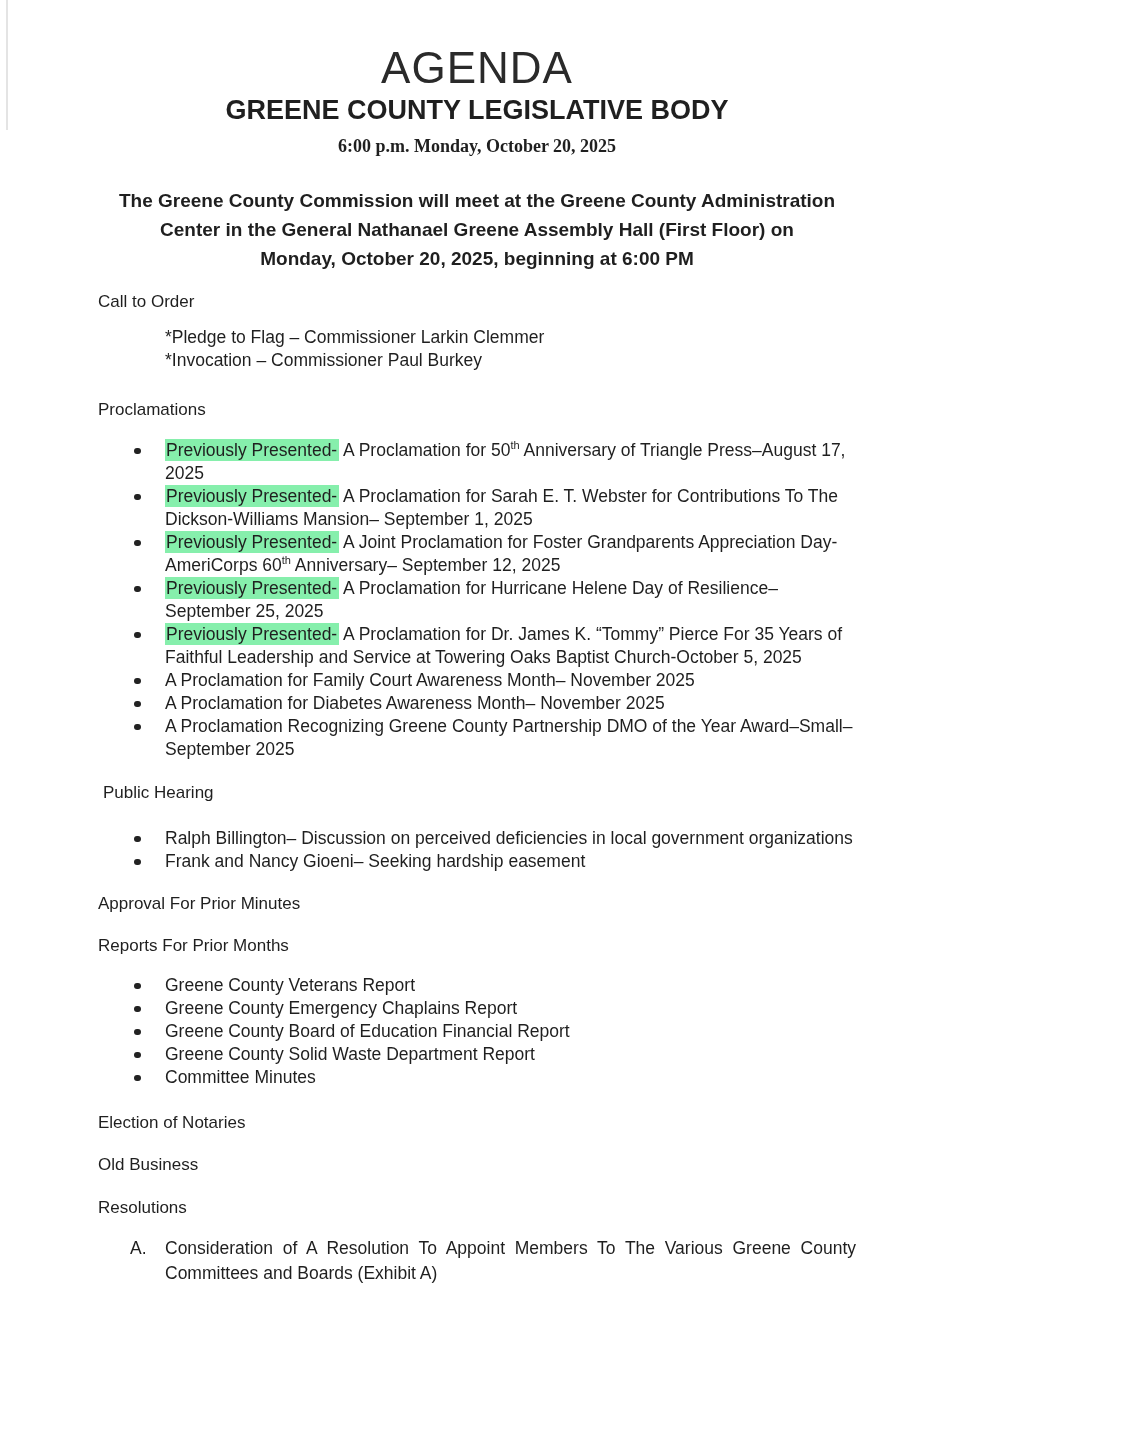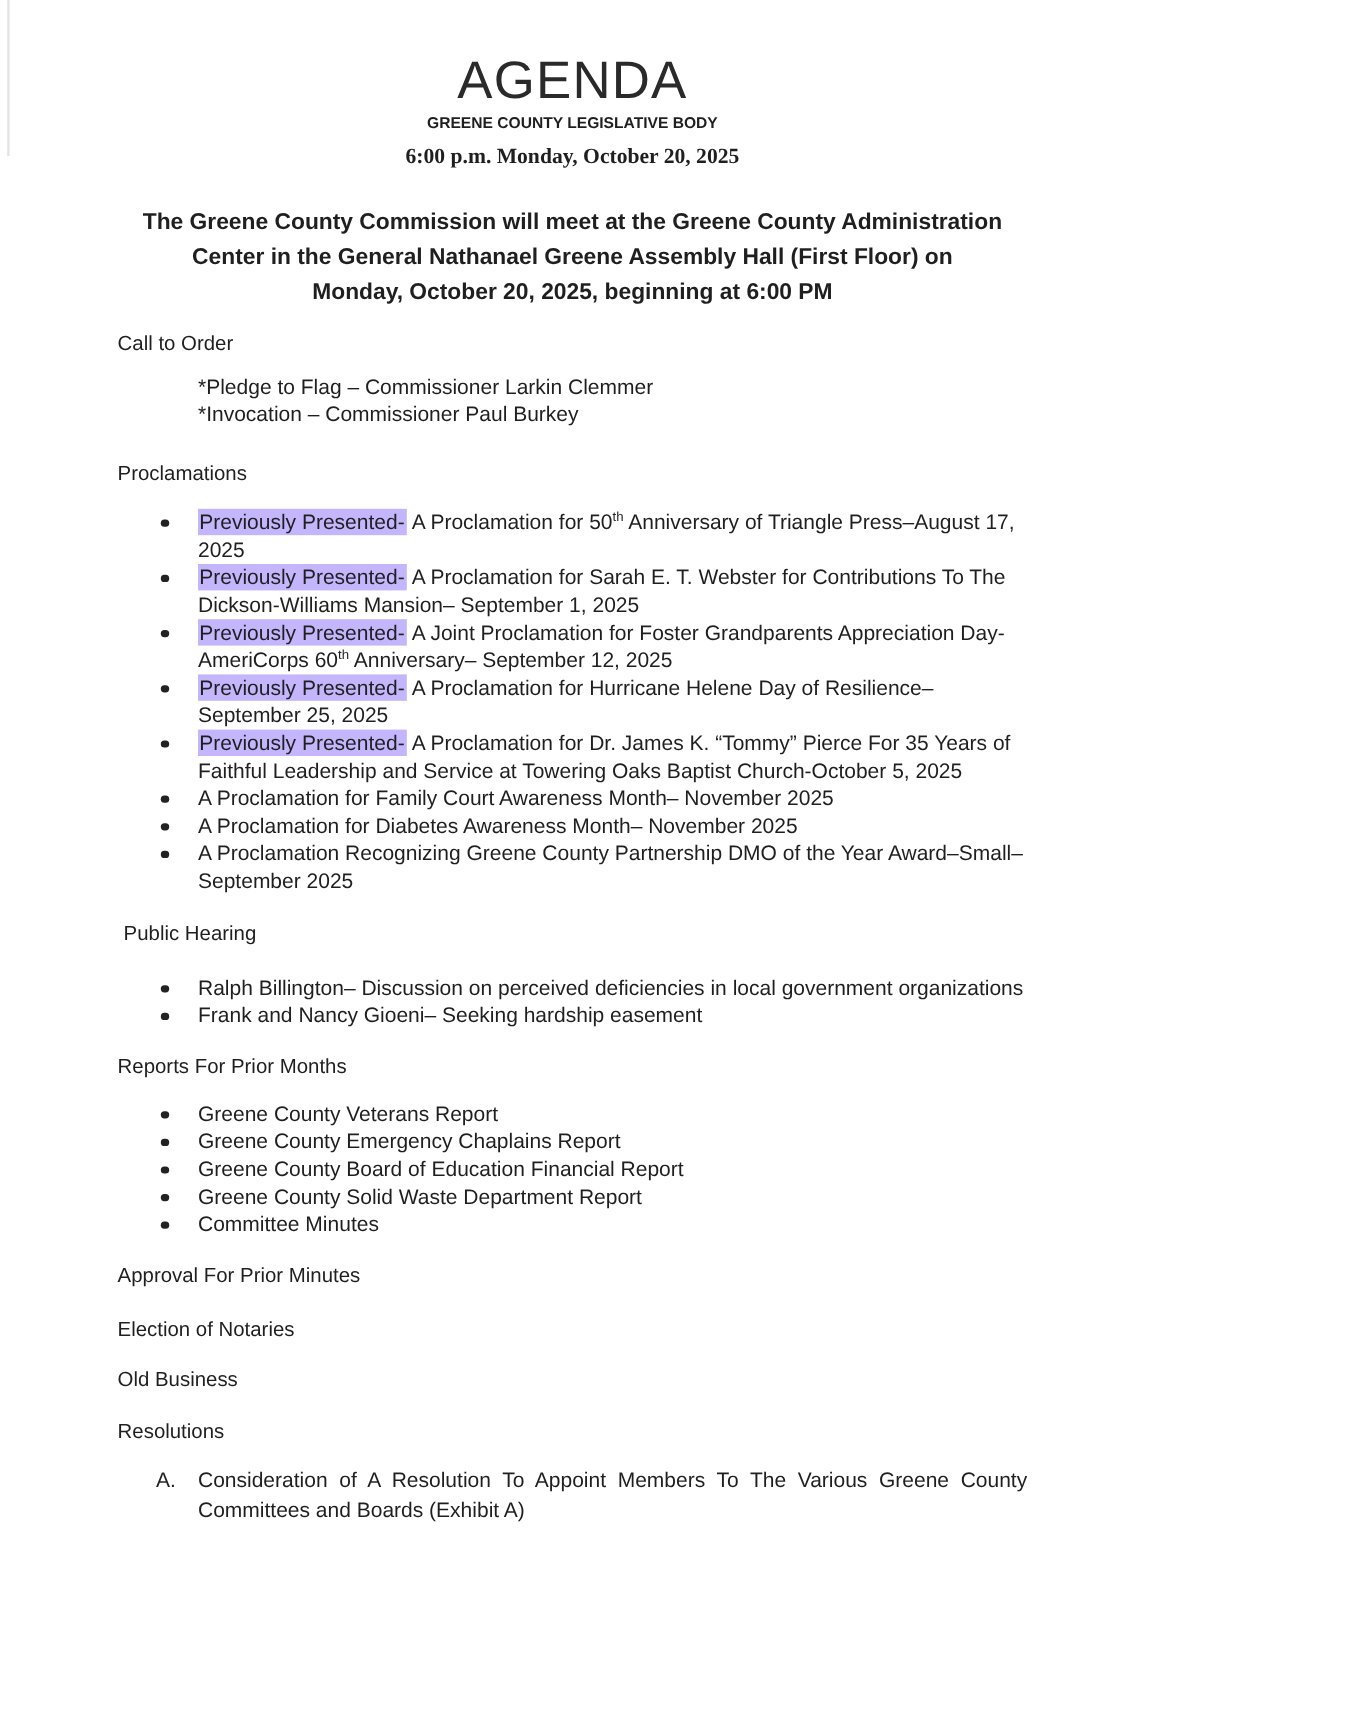--- a/index.html
+++ b/index.html
@@ -31,21 +31,21 @@
   .doc-title {
     margin: 12px 0 0 0;
     font-size: 44px;
     font-weight: 400;
     letter-spacing: 1px;
     line-height: 1.0;
     color: #2a2a2a;
   }
   .doc-org {
     margin: 6px 0 0 0;
-    font-size: 13px;
+    font-size: 27px;
     font-weight: 700;
     line-height: 1.1;
   }
   .doc-datetime {
     margin: 11px 0 0 0;
     font-size: 18px;
     font-weight: 700;
     line-height: 1.1;
     font-family: Liberation Serif, serif;
   }
@@ -88,21 +88,21 @@
   }
   ul.blist li::before {
     content: "";
     position: absolute;
     left: 36px; top: 8.5px;
     width: 6.5px; height: 6.5px;
     border-radius: 50%;
     background: #222;
   }
   .hl {
-    background: #c4b5fd;
+    background: #86efac;
     padding: 1px 2px 1px 1px;
   }
   .hl:empty { padding: 0; background: transparent; }
   sup {
     font-size: 11px;
     line-height: 0;
   }
   
   .res-item {
     position: relative;
@@ -156,32 +156,32 @@
   <section>
     <div class="sec-h mt-phear">Public Hearing</div>
     <ul class="blist" style="margin-top:23px">
       <li>Ralph Billington– Discussion on perceived deficiencies in local government organizations</li>
       <li>Frank and Nancy Gioeni– Seeking hardship easement</li>
     </ul>
   </section>
 
 
   <section>
+    <div class="sec-h mt-apprv">Approval For Prior Minutes</div>
+  </section>
+
+  <section>
     <div class="sec-h mt-reprt">Reports For Prior Months</div>
     <ul class="blist" style="margin-top:17px">
       <li>Greene County Veterans Report</li>
       <li>Greene County Emergency Chaplains Report</li>
       <li>Greene County Board of Education Financial Report</li>
       <li>Greene County Solid Waste Department Report</li>
       <li>Committee Minutes</li>
     </ul>
-  </section>
-
-  <section>
-    <div class="sec-h mt-apprv">Approval For Prior Minutes</div>
   </section>
 
   <section>
     <div class="sec-h mt-elect">Election of Notaries</div>
   </section>
 
   <section>
     <div class="sec-h mt-oldb">Old Business</div>
   </section>
 

